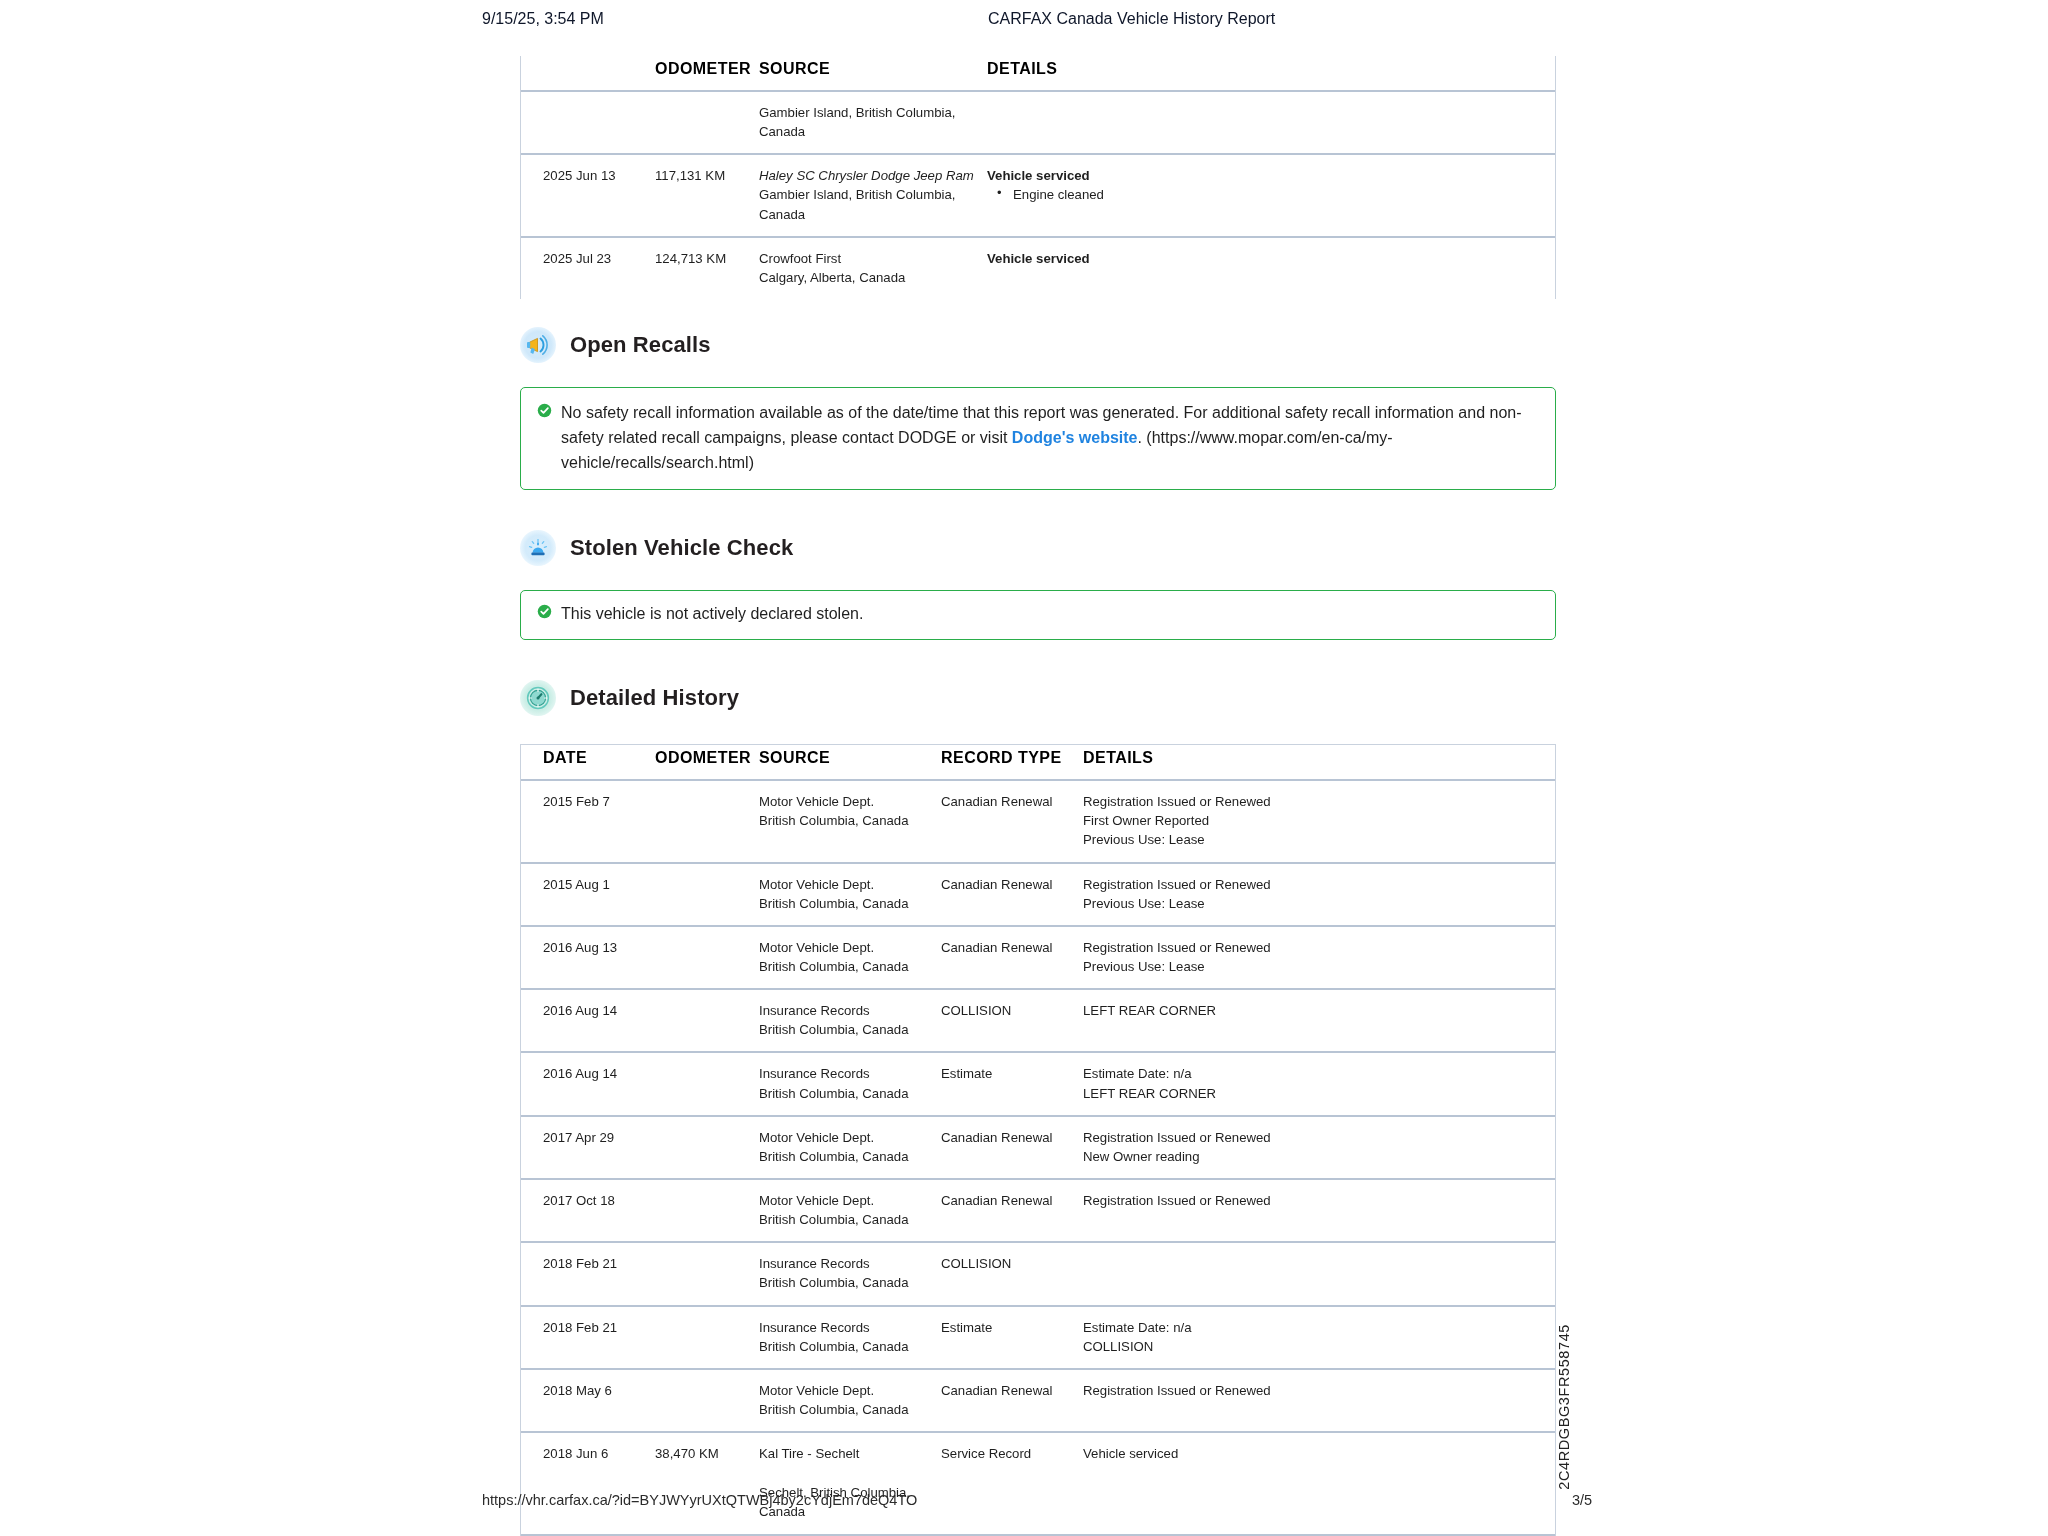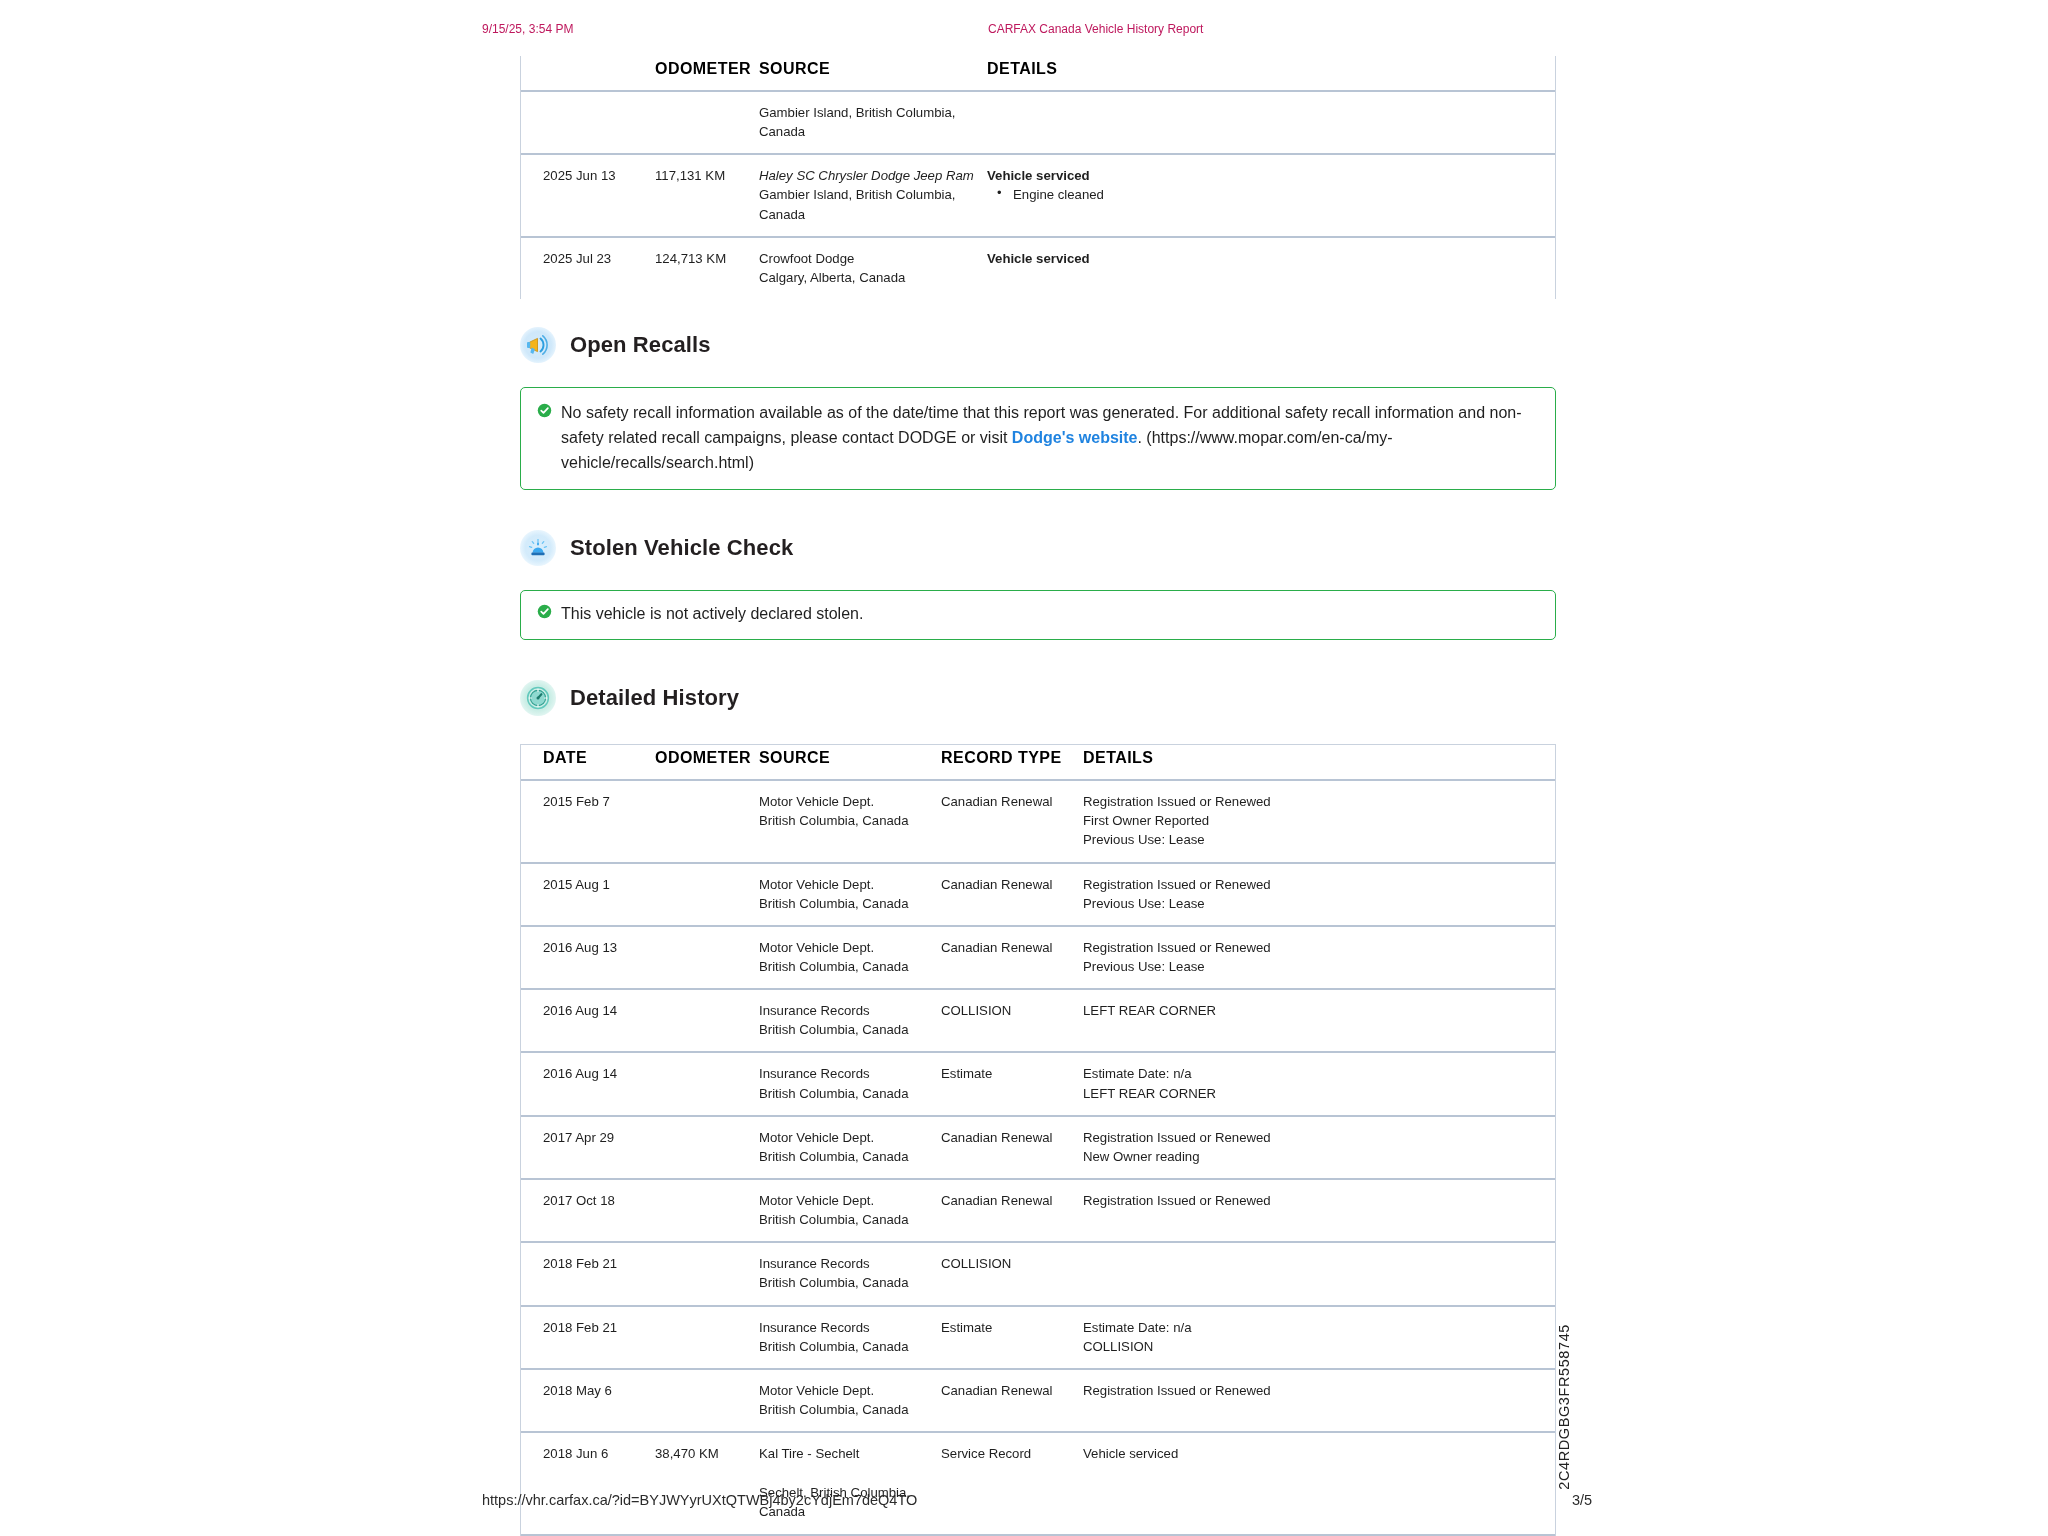--- a/index.html
+++ b/index.html
@@ -12,26 +12,26 @@
     height: 1536px;
     position: relative;
     font-family: "Liberation Sans", sans-serif;
     color: #1a1a1a;
     overflow: hidden;
   }
 
   
   .print-header {
     position: absolute;
-    top: 22px;
+    top: 10px;
     left: 0;
     width: 100%;
     height: 22px;
-    font-size: 12px;
-    color: #be185d;
+    font-size: 16px;
+    color: #0f172a;
   }
   .print-header .ph-left {
     position: absolute;
     left: 482px;
     top: 0;
     white-space: nowrap;
   }
   .print-header .ph-center {
     position: absolute;
     left: 988px;
@@ -259,21 +259,21 @@
             </td>
             <td>
               <span class="detail-bold" style="display: block;">Vehicle serviced</span>
               <span class="bullet-line">Engine cleaned</span>
             </td>
           </tr>
           <tr>
             <td>2025 Jul 23</td>
             <td>124,713 KM</td>
             <td>
-              <span style="display: block;">Crowfoot Dodge</span>
+              <span style="display: block;">Crowfoot First</span>
               <span style="display: block;">Calgary, Alberta, Canada</span>
             </td>
             <td>
               <span class="detail-bold" style="display: block;">Vehicle serviced</span>
             </td>
           </tr>
         </tbody>
     </table>
   </div>
 

